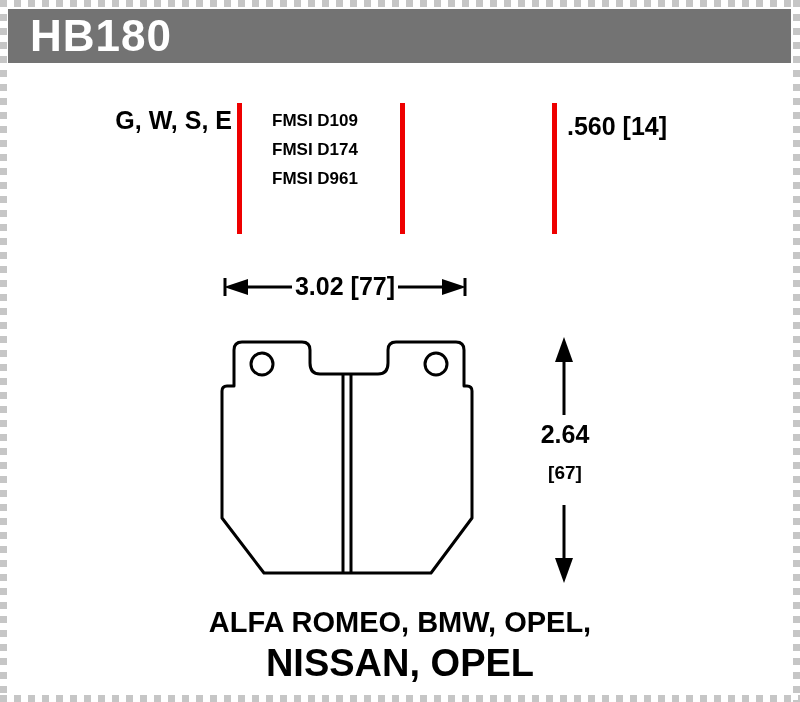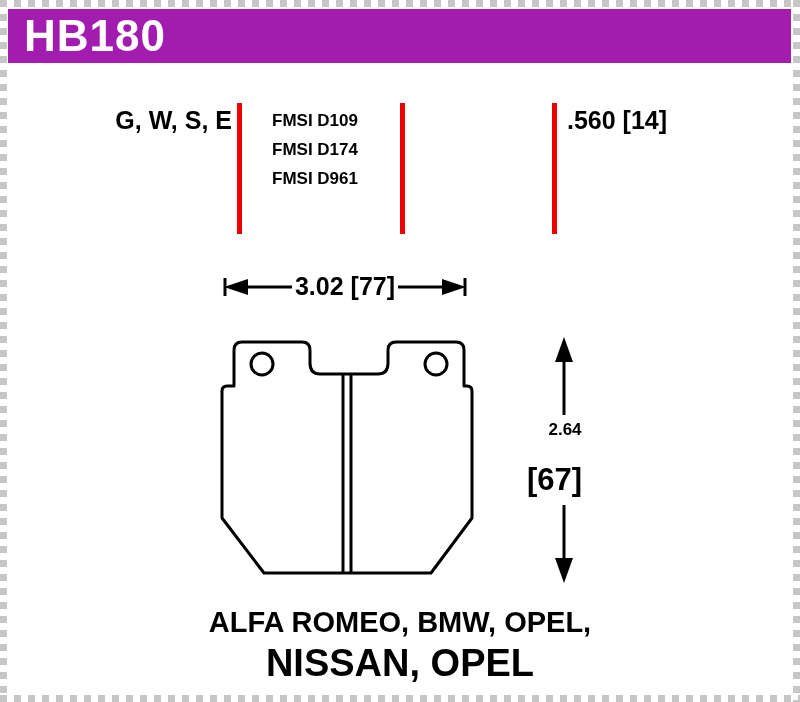--- a/index.html
+++ b/index.html
@@ -25,25 +25,25 @@
     top: 0; height: 100%; width: 7px;
     background: repeating-linear-gradient(180deg, #c6c6c6 0 7px, transparent 7px 14px);
   }
   .edge-left { left: 0; }
   .edge-right { right: 0; }
 
   .header {
     position: absolute;
     left: 8px; top: 9px;
     width: 783px; height: 54px;
-    background: #a21caf;
+    background: #737373;
     color: #ffffff;
     display: flex;
     align-items: center;
-    padding-left: 16px;
+    padding-left: 22px;
     box-sizing: border-box;
     font-size: 44px;
     letter-spacing: 1px;
   }
 
   .compounds {
     position: absolute;
     left: 60px; top: 106px;
     width: 172px;
     text-align: right;
@@ -61,47 +61,47 @@
   .redline-3 { left: 552px; }
   .fmsi {
     position: absolute;
     left: 272px; top: 106px;
     font-size: 17px;
     line-height: 29px;
     text-align: right;
   }
   .thickness {
     position: absolute;
-    left: 567px; top: 106px;
+    left: 567px; top: 112px;
     font-size: 25px;
     text-align: right;
   }
 
   .dim-width-svg { position: absolute; left: 220px; top: 276px; }
   .dim-width-text {
     position: absolute;
     left: 270px; top: 272px;
     width: 150px;
     text-align: center;
     font-size: 25px;
   }
   .dim-height-svg { position: absolute; left: 547px; top: 337px; }
   .dim-height-value {
     position: absolute;
     left: 527px; top: 420px;
     width: 76px;
     text-align: center;
-    font-size: 17px;
+    font-size: 25px;
   }
   .dim-height-bracket {
     position: absolute;
     left: 527px; top: 462px;
     width: 76px;
-    text-align: left;
-    font-size: 31px;
+    text-align: center;
+    font-size: 19px;
   }
 
   .pad-svg { position: absolute; left: 220px; top: 338px; }
 
   .apps-line1 {
     position: absolute;
     left: 0; top: 606px;
     width: 800px;
     text-align: center;
     font-size: 29px;

